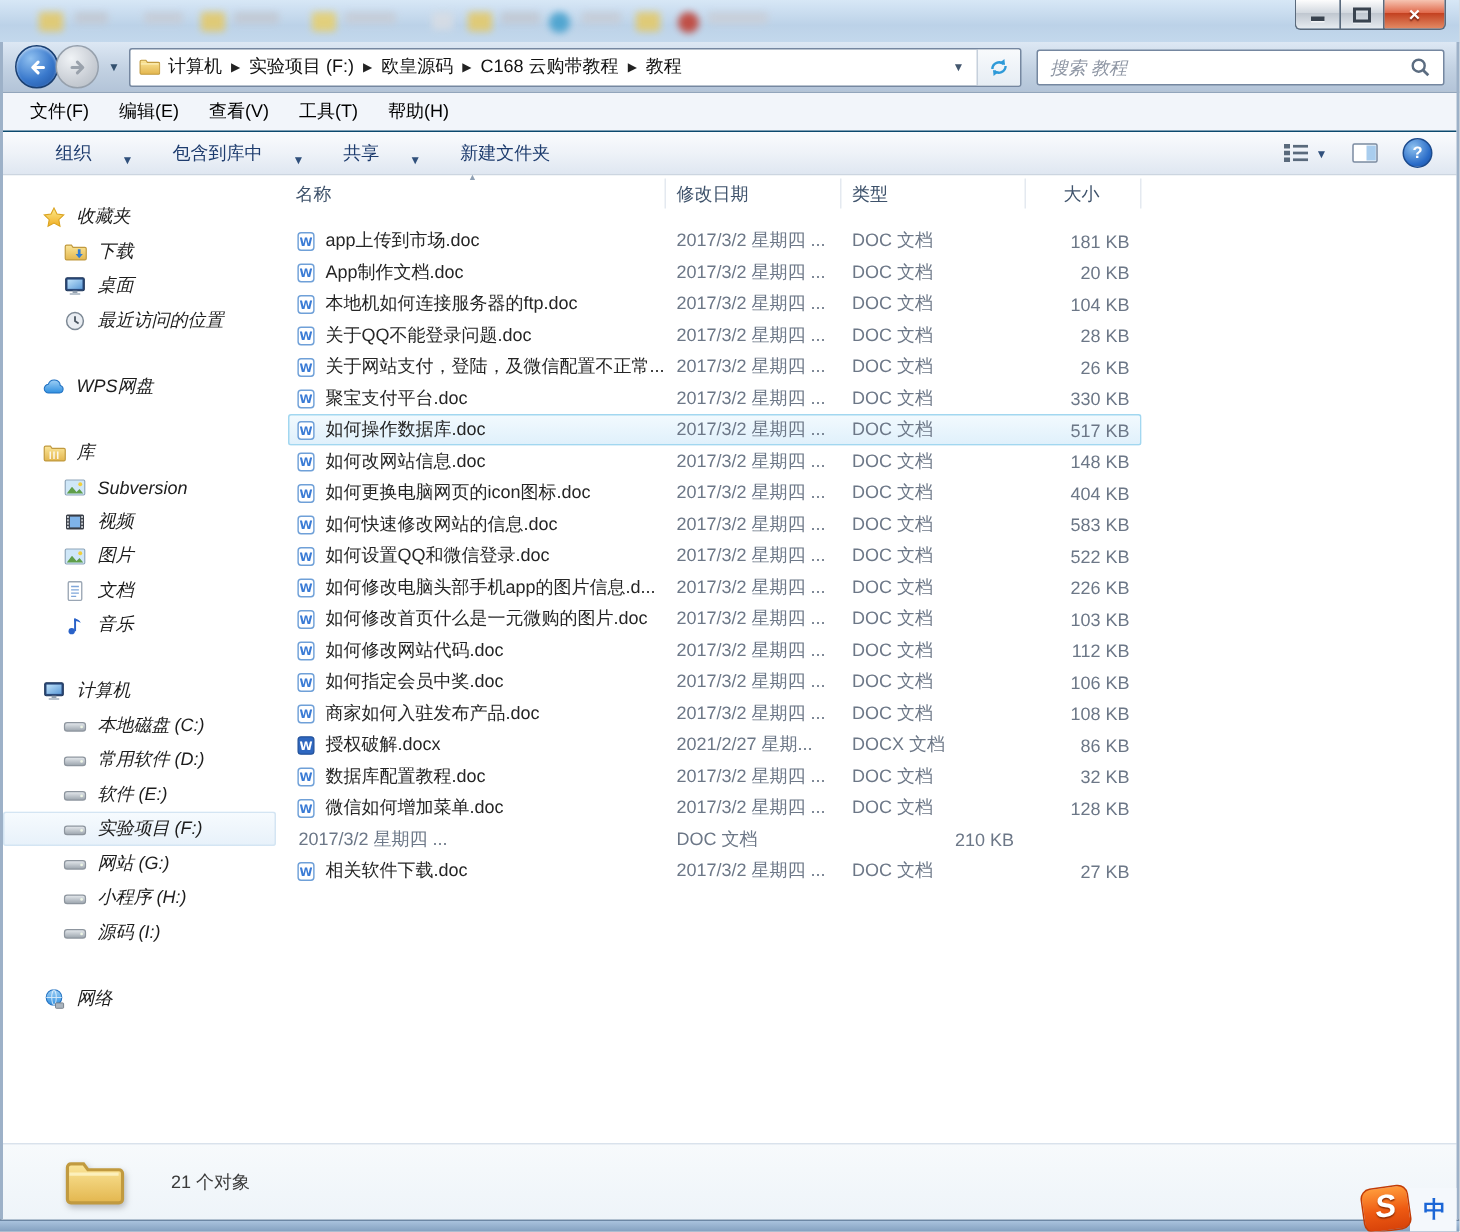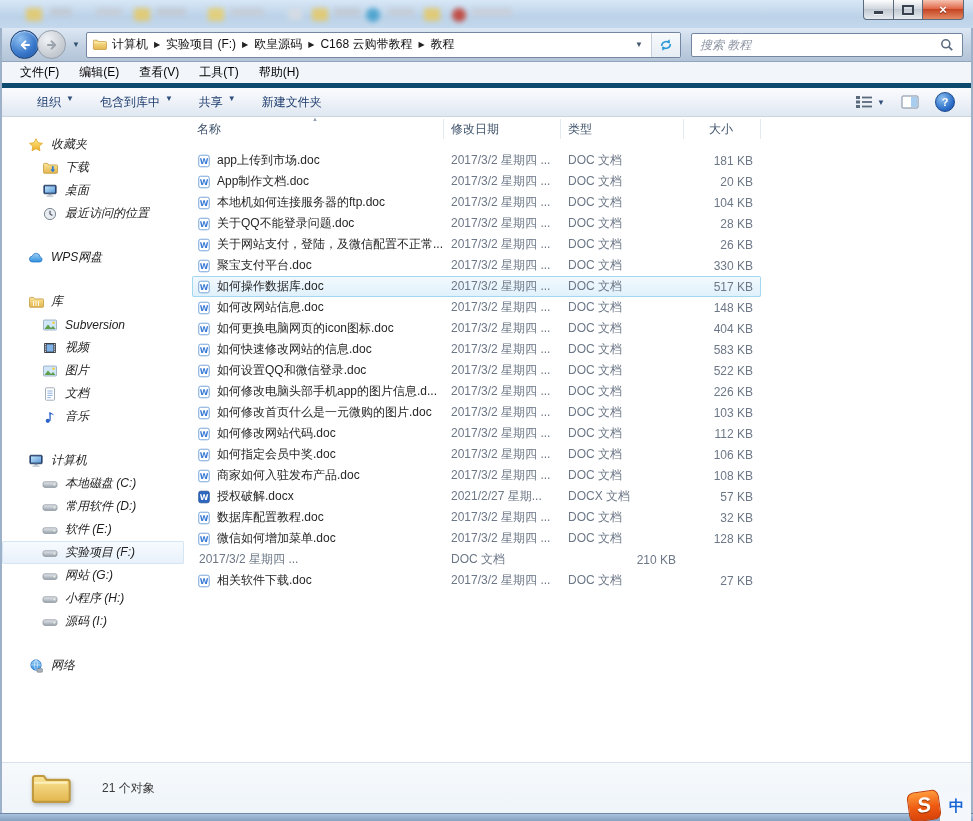--- a/index.html
+++ b/index.html
@@ -39,29 +39,29 @@
   .refreshseg{width:28px;border-left:1px solid #c6d0dc;background:linear-gradient(#f8fafc,#e6edf4);
     display:flex;align-items:center;justify-content:center;}
   .searchbox{flex:0 0 272px;height:24px;background:#fff;border:1px solid #7587a0;border-radius:2px;
     margin-left:6px;display:flex;align-items:center;box-sizing:border-box;}
   .searchbox input{flex:1;border:none;outline:none;height:18px;padding:0 8px;
     font:italic 12px "Liberation Sans","DejaVu Sans",sans-serif;color:#333;background:transparent;}
   .searchbox input::placeholder{color:#8d95a3;font-style:italic;}
 
   
   .menubar{position:absolute;left:2px;top:62px;width:969px;height:26px;background:#f2f5fa;
-    border-bottom:5px solid #0c4a6e;display:flex;align-items:center;padding-left:8px;box-sizing:border-box;}
+    border-bottom:1px solid #0c4a6e;display:flex;align-items:center;padding-left:8px;box-sizing:border-box;}
   .menu-item{padding:3px 10px;color:#000;}
 
   
   .toolbar{position:absolute;left:2px;top:88px;width:969px;height:29px;
     background:linear-gradient(#fafbfd,#eef2f8 50%,#dfe7f1);border-bottom:1px solid #ccd5e0;
     display:flex;align-items:center;box-sizing:border-box;padding:0 16px 0 22px;}
   .tb-left{display:flex;align-items:center;flex:1;}
-  .tb-btn{display:flex;align-items:flex-start;gap:5px;padding:4px 13px;color:#1e3c6e;border-radius:3px;}
+  .tb-btn{display:flex;align-items:flex-end;gap:20px;padding:4px 13px;color:#1e3c6e;border-radius:3px;}
   .tb-dd{font-size:8px;color:#30507c;}
   .tb-right{display:flex;align-items:center;gap:16px;}
   .tb-views{display:flex;align-items:center;gap:4px;}
   .help-circ{width:18px;height:18px;border-radius:50%;background:radial-gradient(circle at 35% 30%,#8cc0ee,#2a6cc8 65%,#1a4e9c);
     color:#fff;font-weight:bold;font-size:11px;display:flex;align-items:center;justify-content:center;border:1px solid #1c4a8c;}
 
   
   .main{position:absolute;left:2px;top:117px;width:969px;height:645px;background:#fff;display:flex;}
   .sidebar{flex:0 0 190px;padding-top:16px;box-sizing:border-box;overflow:hidden;}
   .tgroup{margin-bottom:21px;font-style:italic;}
@@ -82,21 +82,21 @@
   .frow{display:grid;grid-template-columns:252px 117px 123px 77px;height:21px;align-items:center;width:569px;}
   .fname{display:flex;align-items:center;gap:6px;padding-left:5px;overflow:hidden;white-space:nowrap;color:#262626;}
   .fname .ic{width:14px;height:14px;}
   .fdate,.ftype{color:#6c7787;white-space:nowrap;overflow:hidden;padding-left:7px;}
   .fsize{text-align:right;padding-right:8px;color:#6c7787;white-space:nowrap;}
   .frow.selected{background:linear-gradient(#f3fafe,#dff0fb);box-shadow:inset 0 0 0 1px #a2d7f0;border-radius:2px;}
 
   
   .statusbar{position:absolute;left:2px;top:762px;width:969px;height:51px;
     background:linear-gradient(#f7fafc,#eef4f9);border-top:1px solid #d9e2ec;
-    display:flex;align-items:center;padding-left:26px;gap:30px;box-sizing:border-box;color:#3a3a3a;}
+    display:flex;align-items:center;padding-left:38px;gap:30px;box-sizing:border-box;color:#3a3a3a;}
   .bigfolder{width:44px;height:42px;filter:drop-shadow(1px 2px 2px rgba(0,0,0,.25));}
   .bottomframe{position:absolute;left:0;top:813px;width:973px;height:8px;
     background:linear-gradient(#a9c2dd,#7f9cbc);border-top:1px solid #6d87a4;}
 
   
   .frame-l,.frame-r{position:absolute;top:28px;bottom:8px;width:2px;background:#9db1c8;}
   .frame-l{left:0;} .frame-r{right:0;}
 
   
   .sogou{position:absolute;right:2px;bottom:0;height:30px;display:flex;align-items:center;z-index:5;}
@@ -677,21 +677,21 @@
           </div>
           <div class="frow">
             <div class="fname">
               <svg class="ic">
                 <use href="#sym-docx"></use>
               </svg>
               <span>授权破解.docx</span>
             </div>
             <div class="fdate">2021/2/27 星期...</div>
             <div class="ftype">DOCX 文档</div>
-            <div class="fsize">57 KB</div>
+            <div class="fsize">86 KB</div>
           </div>
           <div class="frow">
             <div class="fname">
               <svg class="ic">
                 <use href="#sym-doc"></use>
               </svg>
               <span>数据库配置教程.doc</span>
             </div>
             <div class="fdate">2017/3/2 星期四 ...</div>
             <div class="ftype">DOC 文档</div>

